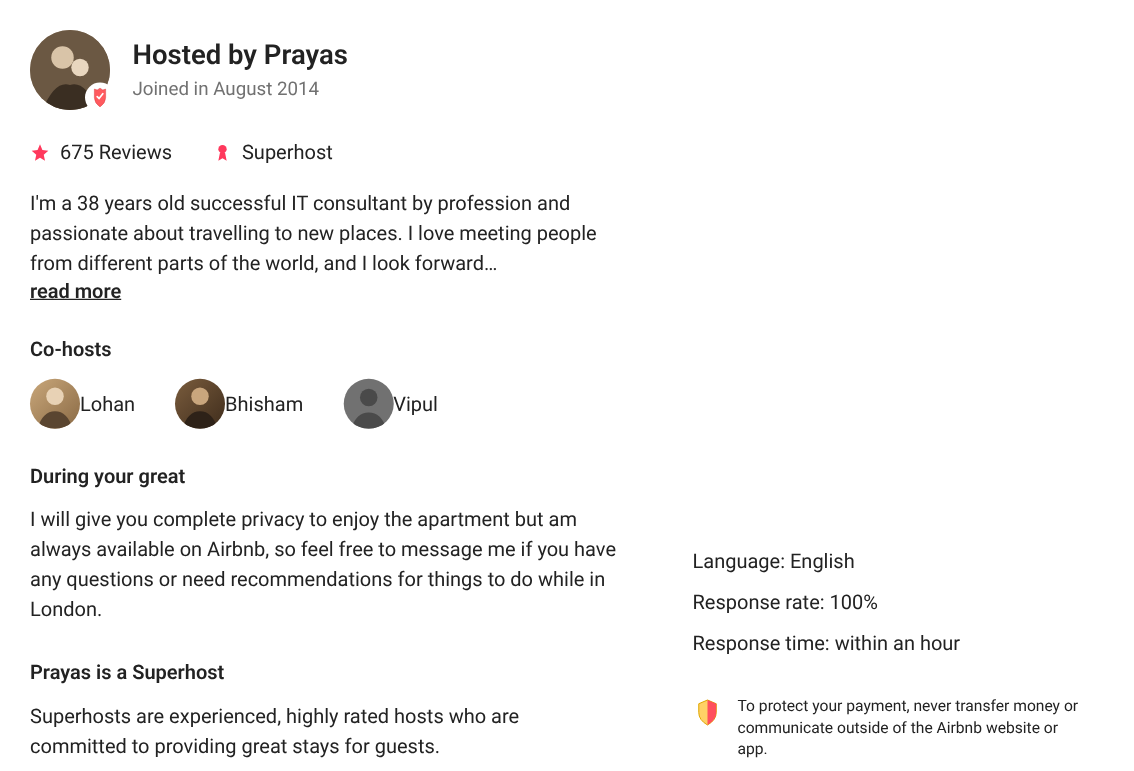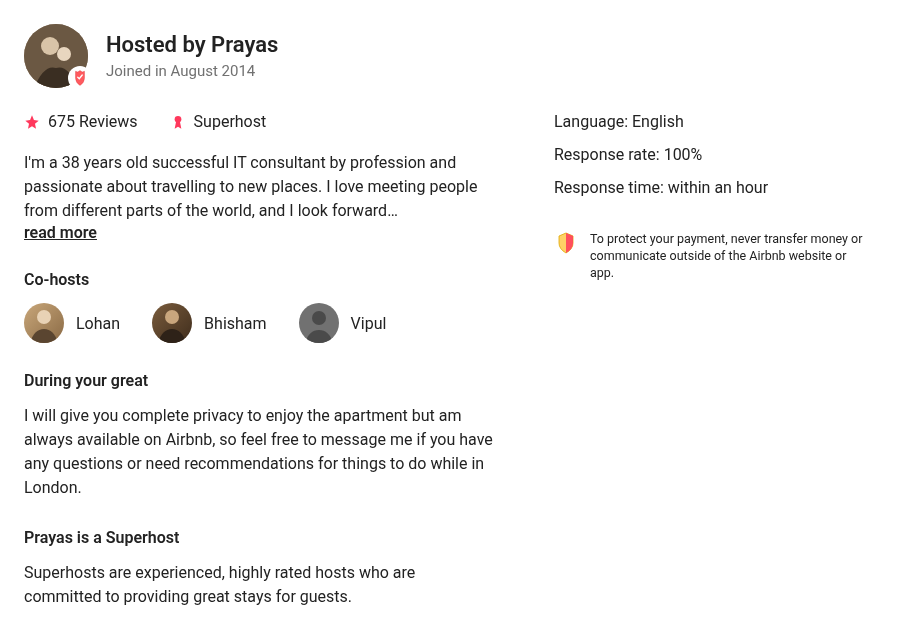--- a/index.html
+++ b/index.html
@@ -34,41 +34,41 @@
   .avatar-badge {
     position:absolute;
     bottom:-2px; right:-4px;
     width:24px;height:24px;
     background:#fff;
     border-radius:50%;
     display:flex;align-items:center;justify-content:center;
   }
   .host-title { font-size: 22px; font-weight: 600; line-height:1.2; }
   .host-subtitle { font-size: 15px; color:#717171; margin-top:4px;}
-  .columns { display:flex; gap:60px;}
+  .columns { display:flex; gap:60px;align-items:flex-end;}
   .left { flex: 1; max-width: 470px;}
   .right { width: 315px;}
   .stats-row {
     display:flex; align-items:center; gap:32px;
     margin-bottom: 20px;
   }
   .stat { display:flex; align-items:center; gap:8px; font-size:16px; color:#222;}
   .stat svg { flex-shrink:0;}
   .bio { font-size:16px; line-height:1.5; color:#222;}
   .read-more {
     text-decoration: underline;
     font-weight:600;
     cursor:pointer;
     font-size:16px;
     margin-top:0px;
     display:inline-block;
   }
   .section-title { font-size:16px; font-weight:600; margin-top:28px; margin-bottom:14px;}
   .cohosts-row { display:flex; gap:32px; align-items:center; flex-wrap:wrap;}
-  .cohost { display:flex; align-items:center; gap:12px;}
+  .cohost { display:flex; align-items:center; gap:0;}
   .avatar-sm {
     width:40px;height:40px;border-radius:50%;
     display:flex;align-items:center;justify-content:center;
     overflow:hidden;
   }
   .cohost-name { font-size:16px; color:#222;}
   .para { font-size:16px; line-height:1.5; color:#222; margin-top:2px;}
   .info-line { font-size:16px; color:#222; margin-bottom:14px;}
   .contact-btn {
     display:inline-block;

